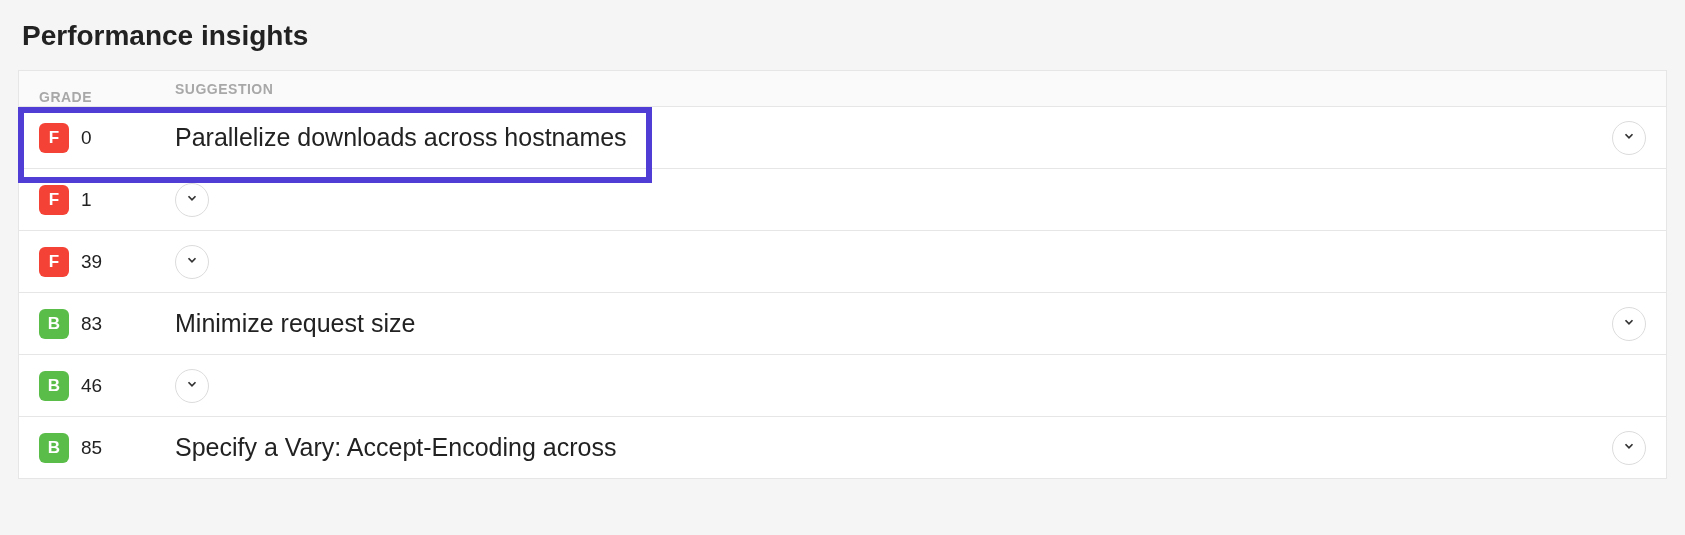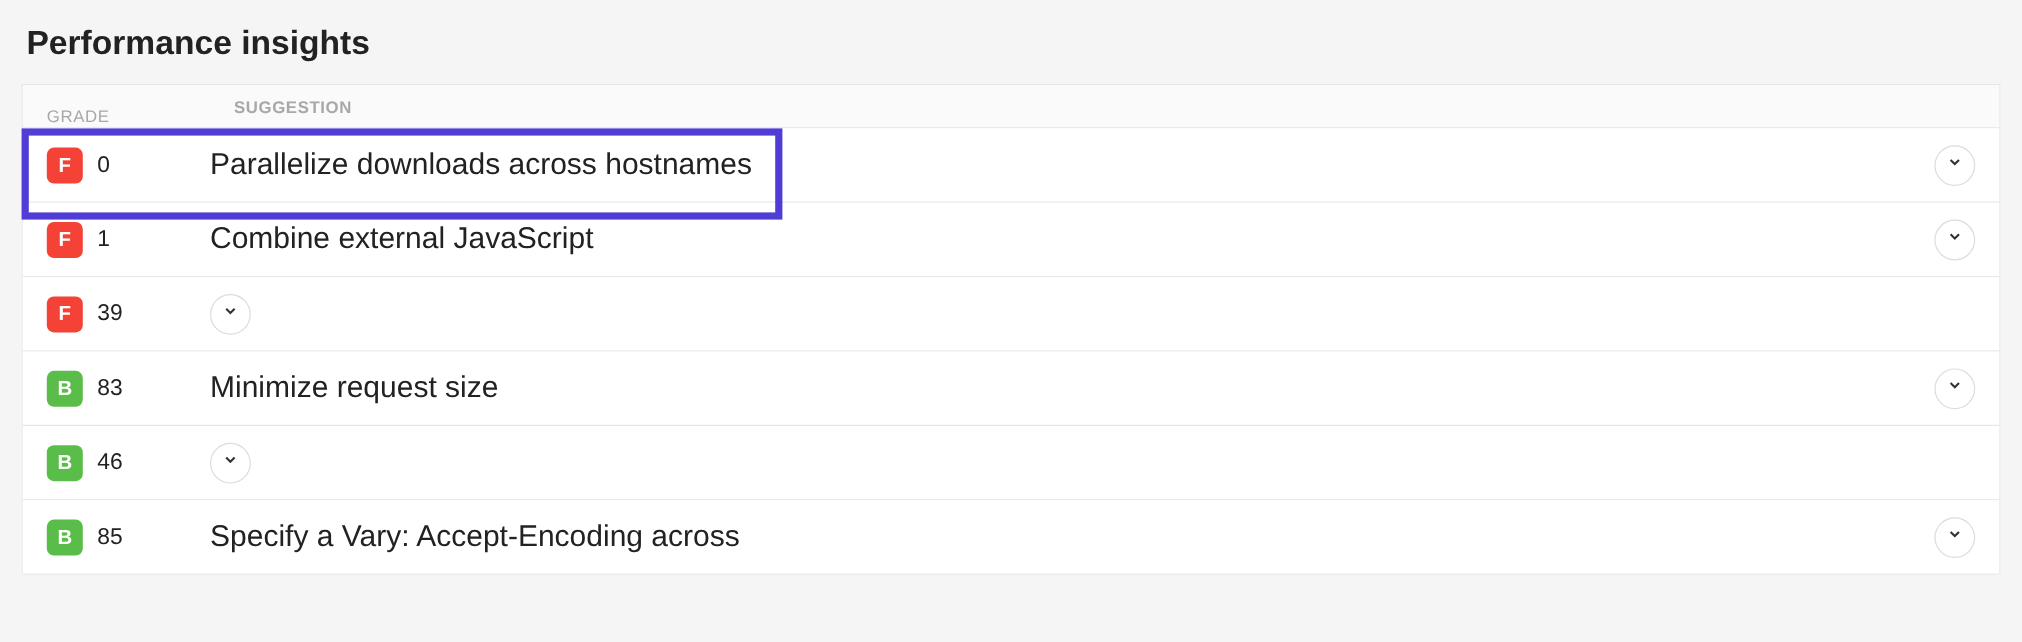--- a/index.html
+++ b/index.html
@@ -29,31 +29,30 @@
     display: flex;
     align-items: center;
     height: 36px;
     background: #fafafa;
     border-bottom: 1px solid #e6e6e6;
     padding: 0 20px;
   }
   .col-grade-head {
     width: 136px;
     font-size: 14px;
-    font-weight: 400;
+    font-weight: 700;
     letter-spacing: 0.5px;
     color: #a8a8a8;
     margin-top: 16px;
   }
   .col-sugg-head {
     font-size: 14px;
     font-weight: 700;
     letter-spacing: 0.5px;
     color: #a8a8a8;
-    margin-left: 20px;
   }
   .row {
     display: flex;
     align-items: center;
     height: 62px;
     border-bottom: 1px solid #e6e6e6;
     padding: 0 20px;
     background: #fff;
   }
   .grade-cell {
@@ -136,21 +135,20 @@
             </svg>
         </span>
       </div>
     </div>
 
     <div class="row">
       <div class="grade-cell">
         <div class="badge badge-F">F</div>
         <span class="score">1</span>
       </div>
-      <div class="sugg-cell">Combine external JavaScript</div>
       <div class="expand">
         <span>
           <svg viewBox="0 0 24 24" fill="none" stroke="#333" stroke-width="3">
               <polyline points="6 9 12 15 18 9"></polyline>
             </svg>
         </span>
       </div>
     </div>
 
     <div class="row">

